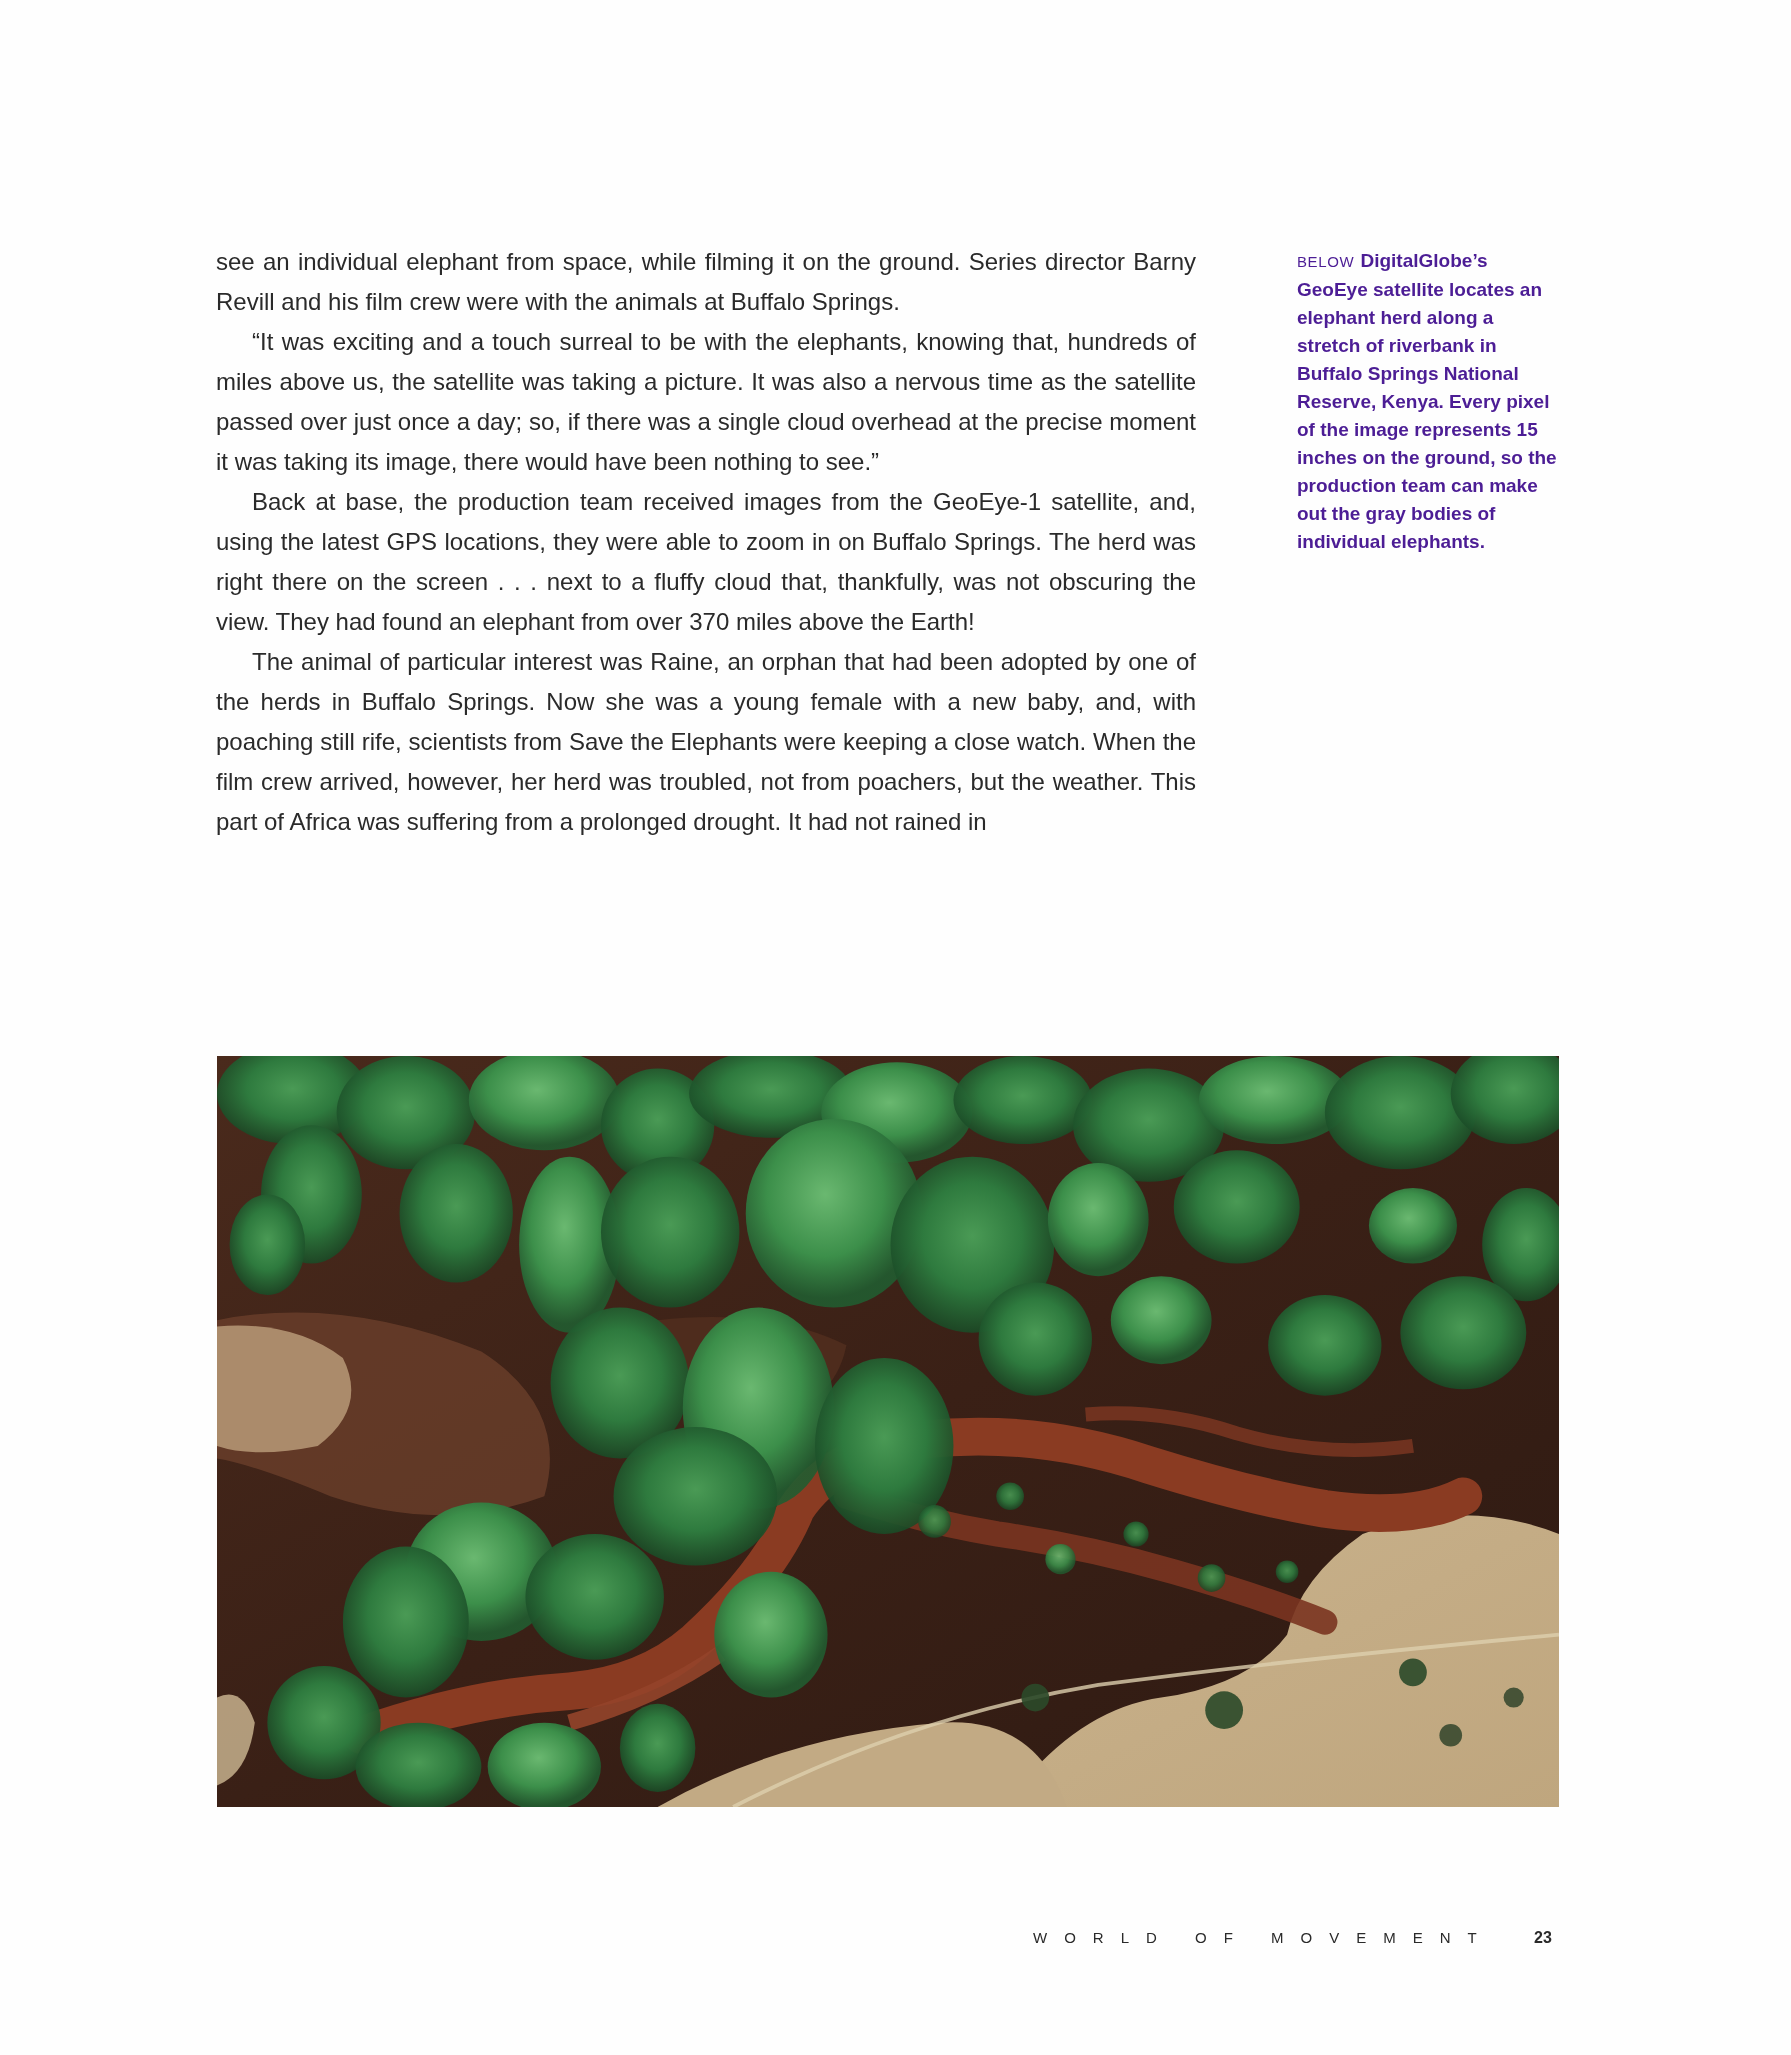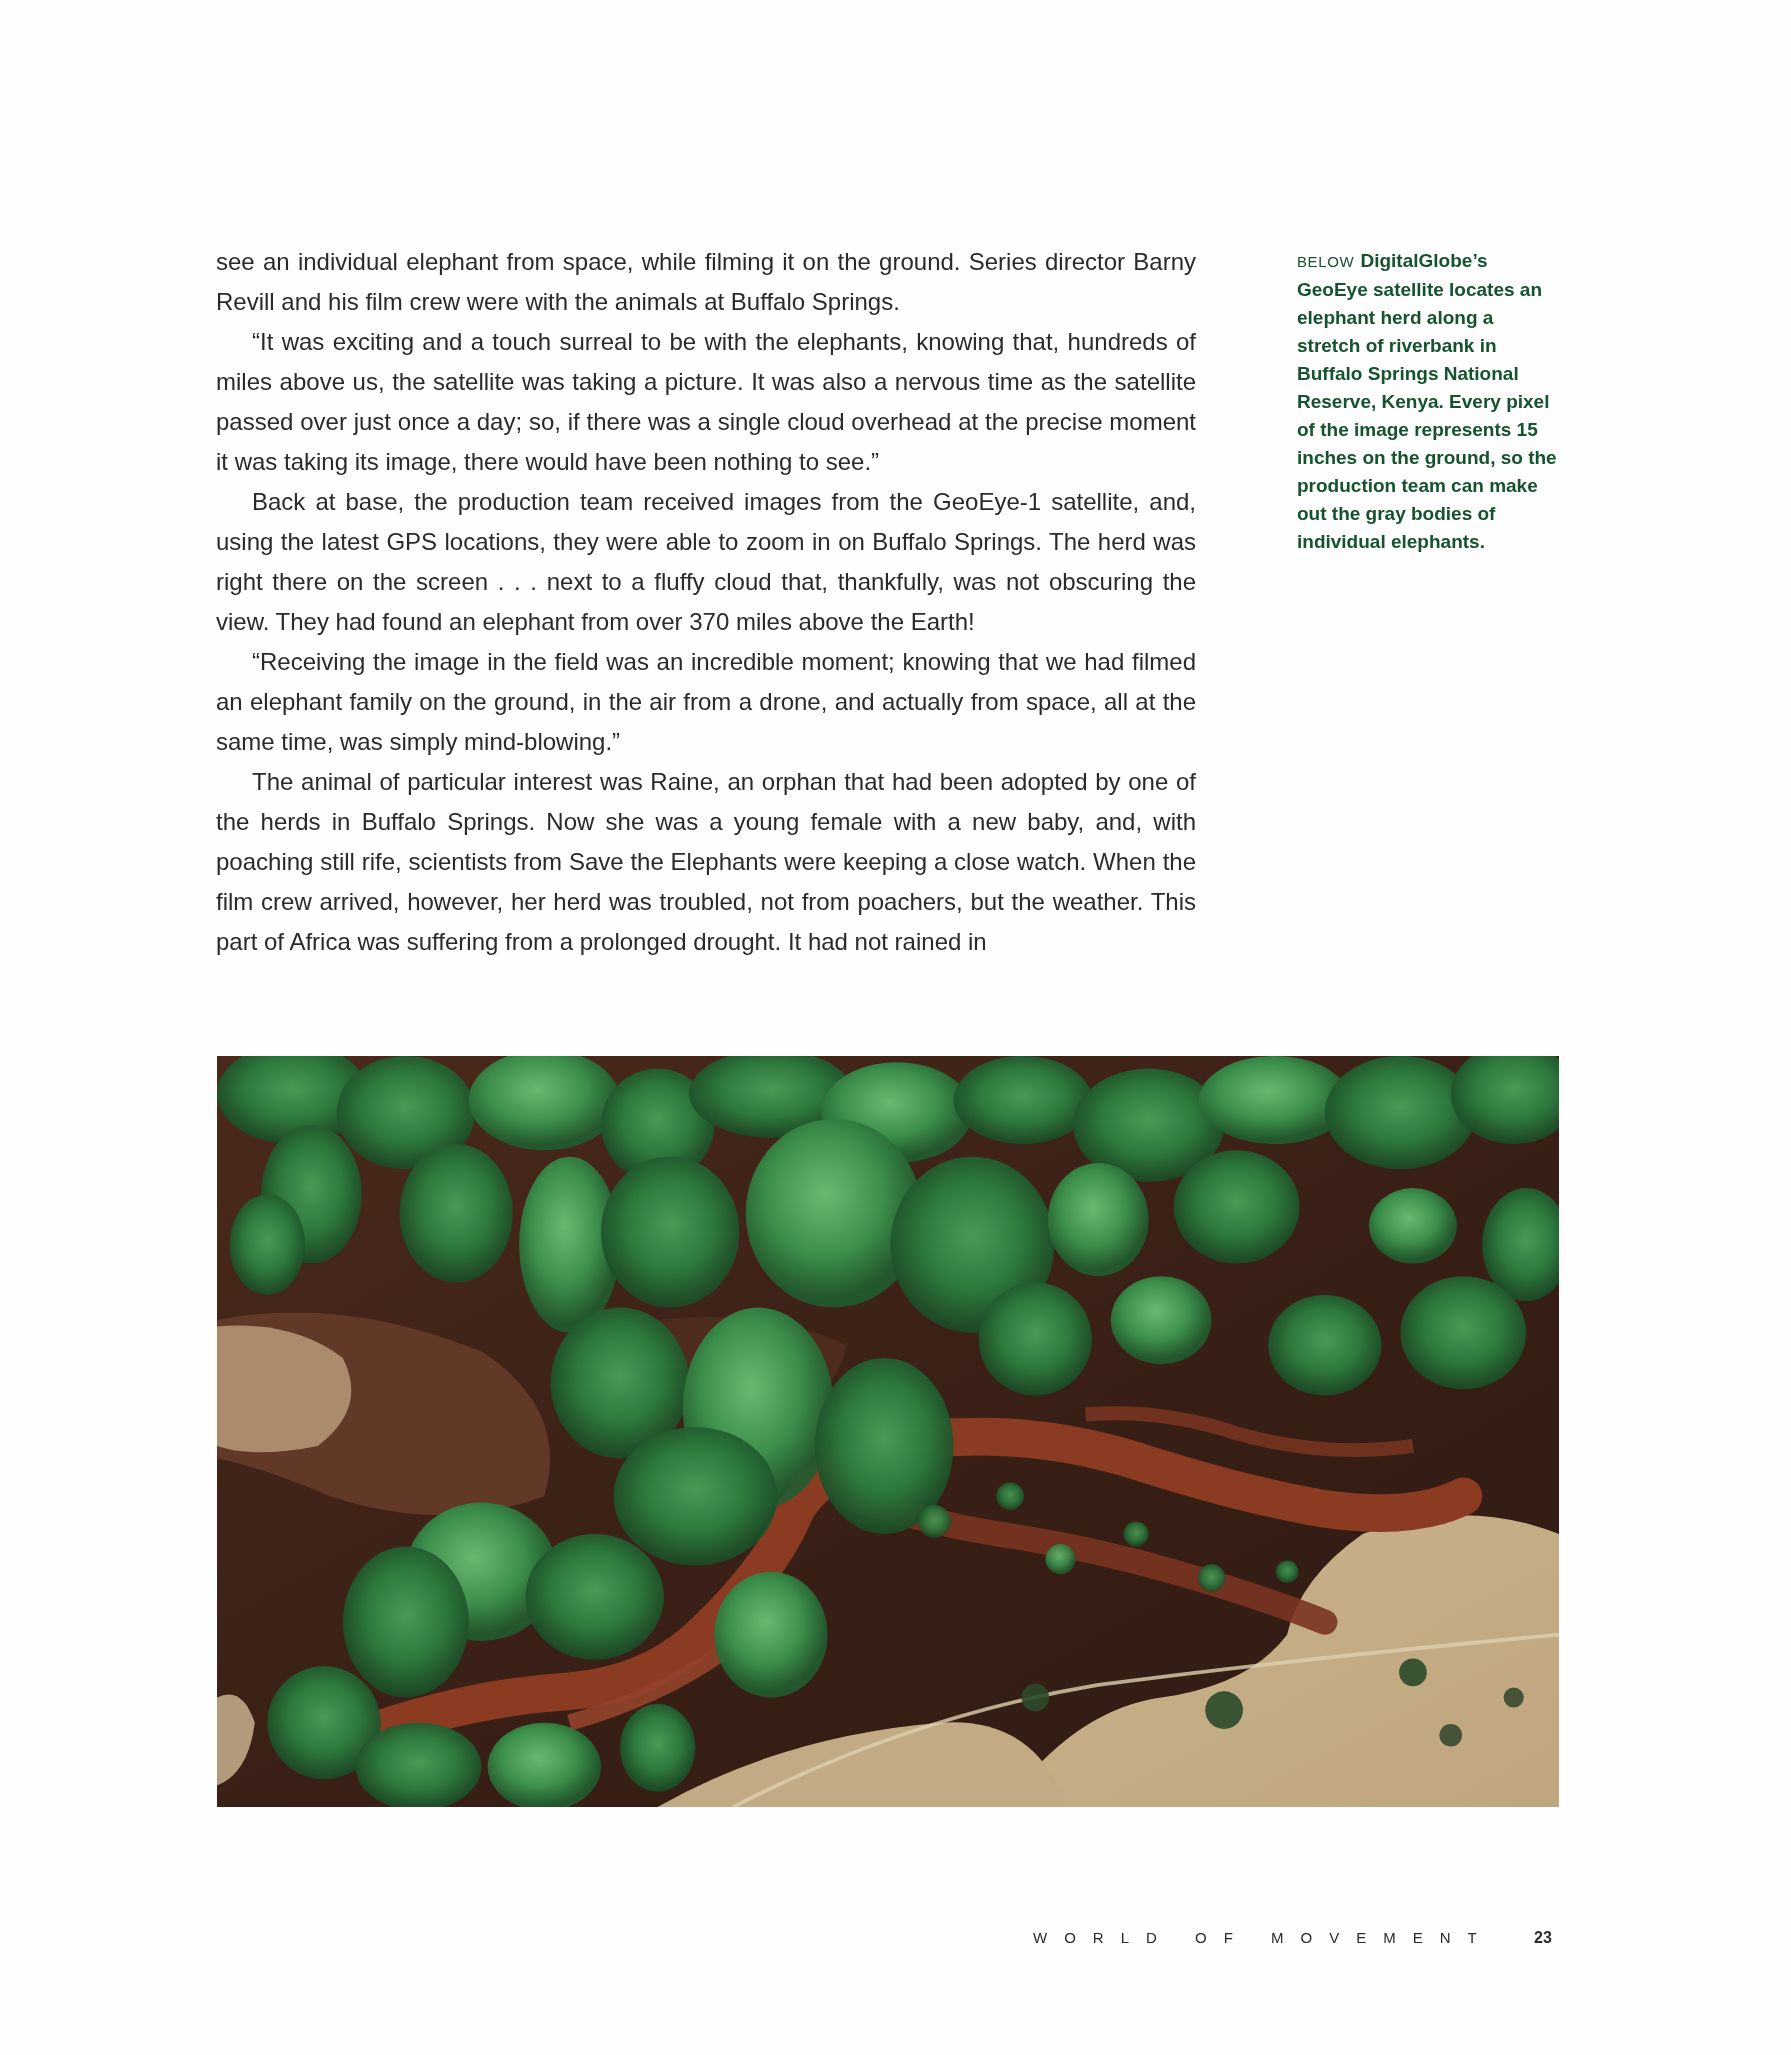--- a/index.html
+++ b/index.html
@@ -42,21 +42,21 @@
     }
     .caption {
       position: absolute;
       left: 1297px;
       top: 247px;
       width: 264px;
       font-family: "Liberation Sans", sans-serif;
       font-size: 19px;
       line-height: 28px;
       font-weight: bold;
-      color: #14532d;
+      color: #4c1d95;
     }
     .caption .caption-label {
       font-weight: normal;
       font-size: 15px;
       letter-spacing: 0.6px;
       margin-right: 6.3px;
       text-transform: uppercase;
     }
     .photo {
       position: absolute;
@@ -96,21 +96,20 @@
   </style>
 </head>
 <body>
 
 <div class="page">
 
   <div class="body-text">
     <p class="no-indent">see an individual elephant from space, while filming it on the ground. Series director Barny Revill and his film crew were with the animals at Buffalo Springs.</p>
     <p>“It was exciting and a touch surreal to be with the elephants, knowing that, hundreds of miles above us, the satellite was taking a picture. It was also a nervous time as the satellite passed over just once a day; so, if there was a single cloud overhead at the precise moment it was taking its image, there would have been nothing to see.”</p>
     <p>Back at base, the production team received images from the GeoEye-1 satellite, and, using the latest GPS locations, they were able to zoom in on Buffalo Springs. The herd was right there on the screen . . . next to a fluffy cloud that, thankfully, was not obscuring the view. They had found an elephant from over 370 miles above the Earth!</p>
-    <p>“Receiving the image in the field was an incredible moment; knowing that we had filmed an elephant family on the ground, in the air from a drone, and actually from space, all at the same time, was simply mind-blowing.”</p>
     <p>The animal of particular interest was Raine, an orphan that had been adopted by one of the herds in Buffalo Springs. Now she was a young female with a new baby, and, with poaching still rife, scientists from Save the Elephants were keeping a close watch. When the film crew arrived, however, her herd was troubled, not from poachers, but the weather. This part of Africa was suffering from a prolonged drought. It had not rained in</p>
   </div>
 
   <div class="caption">
     <span class="caption-label">Below</span><span>DigitalGlobe’s GeoEye satellite locates an elephant herd along a stretch of riverbank in Buffalo Springs National Reserve, Kenya. Every pixel of the image represents 15 inches on the ground, so the production team can make out the gray bodies of individual elephants.</span>
   </div>
 
   <div class="photo">
     <svg viewBox="0 0 2132 1194" preserveAspectRatio="none">
       <defs>

